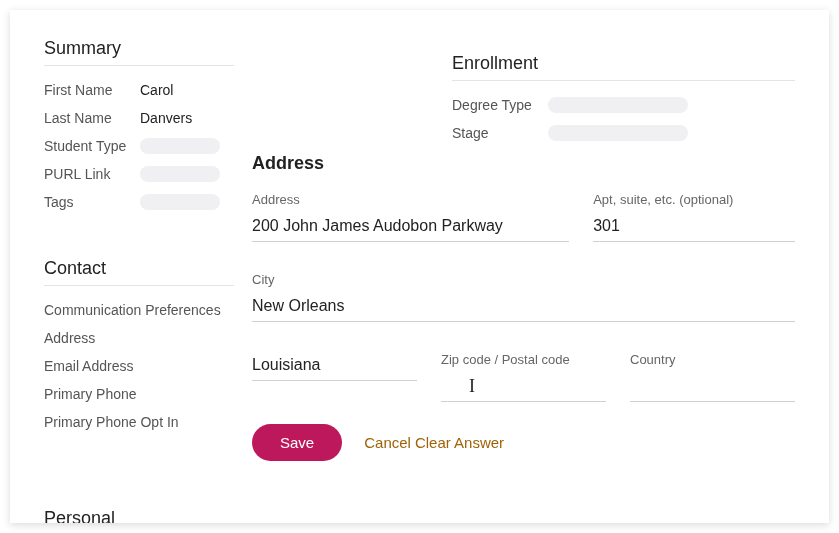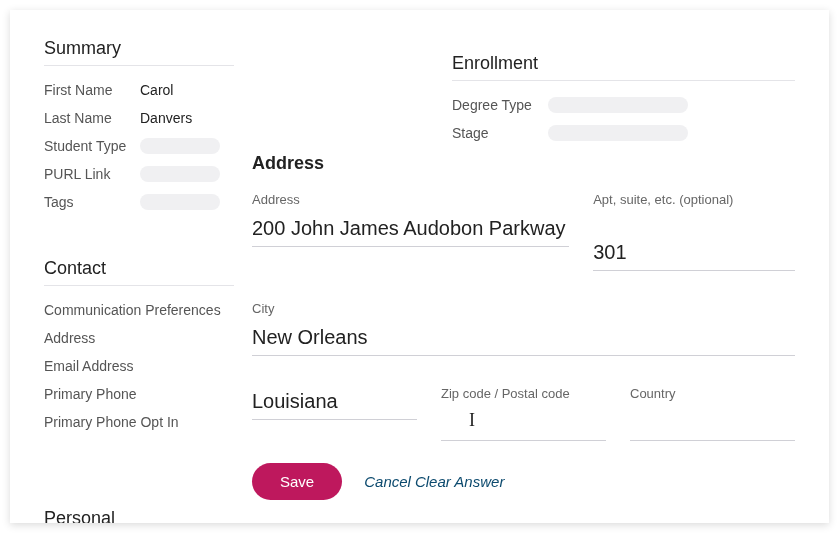--- a/index.html
+++ b/index.html
@@ -76,30 +76,30 @@
     display: flex;
     gap: 24px;
     margin-bottom: 30px;
   }
   .form-group {
     flex: 1;
     display: flex;
     flex-direction: column;
   }
   .form-group.addr { flex: 2.2; }
-  .form-group.apt { flex: 1.4; gap: 24px; }
+  .form-group.apt { flex: 1.4; }
   .form-label {
     font-size: 13px;
     color: #666;
     margin-bottom: 6px;
   }
   .form-input {
     border: none;
     border-bottom: 1px solid #d0d0d6;
-    font-size: 20px;
+    font-size: 16px;
     color: #222;
     padding: 4px 0 6px 0;
     background: transparent;
     outline: none;
     width: 100%;
     font-family: inherit;
   }
   .actions {
     display: flex;
     align-items: center;
@@ -112,25 +112,24 @@
     border: none;
     border-radius: 20px;
     padding: 10px 28px;
     font-size: 15px;
     cursor: pointer;
     font-family: inherit;
   }
   .btn-link {
     background: none;
     border: none;
-    color: #0c4a6e;
+    color: #a16207;
     font-size: 15px;
     cursor: pointer;
     font-family: inherit;
-    font-style: italic;
   }
   .main-row {
     display: flex;
     gap: 18px;
   }
   .contact-section { margin-top: 42px; }
   .personal-section { margin-top: 72px; }
   .cursor-text {
     position: absolute;
     font-size: 18px;

